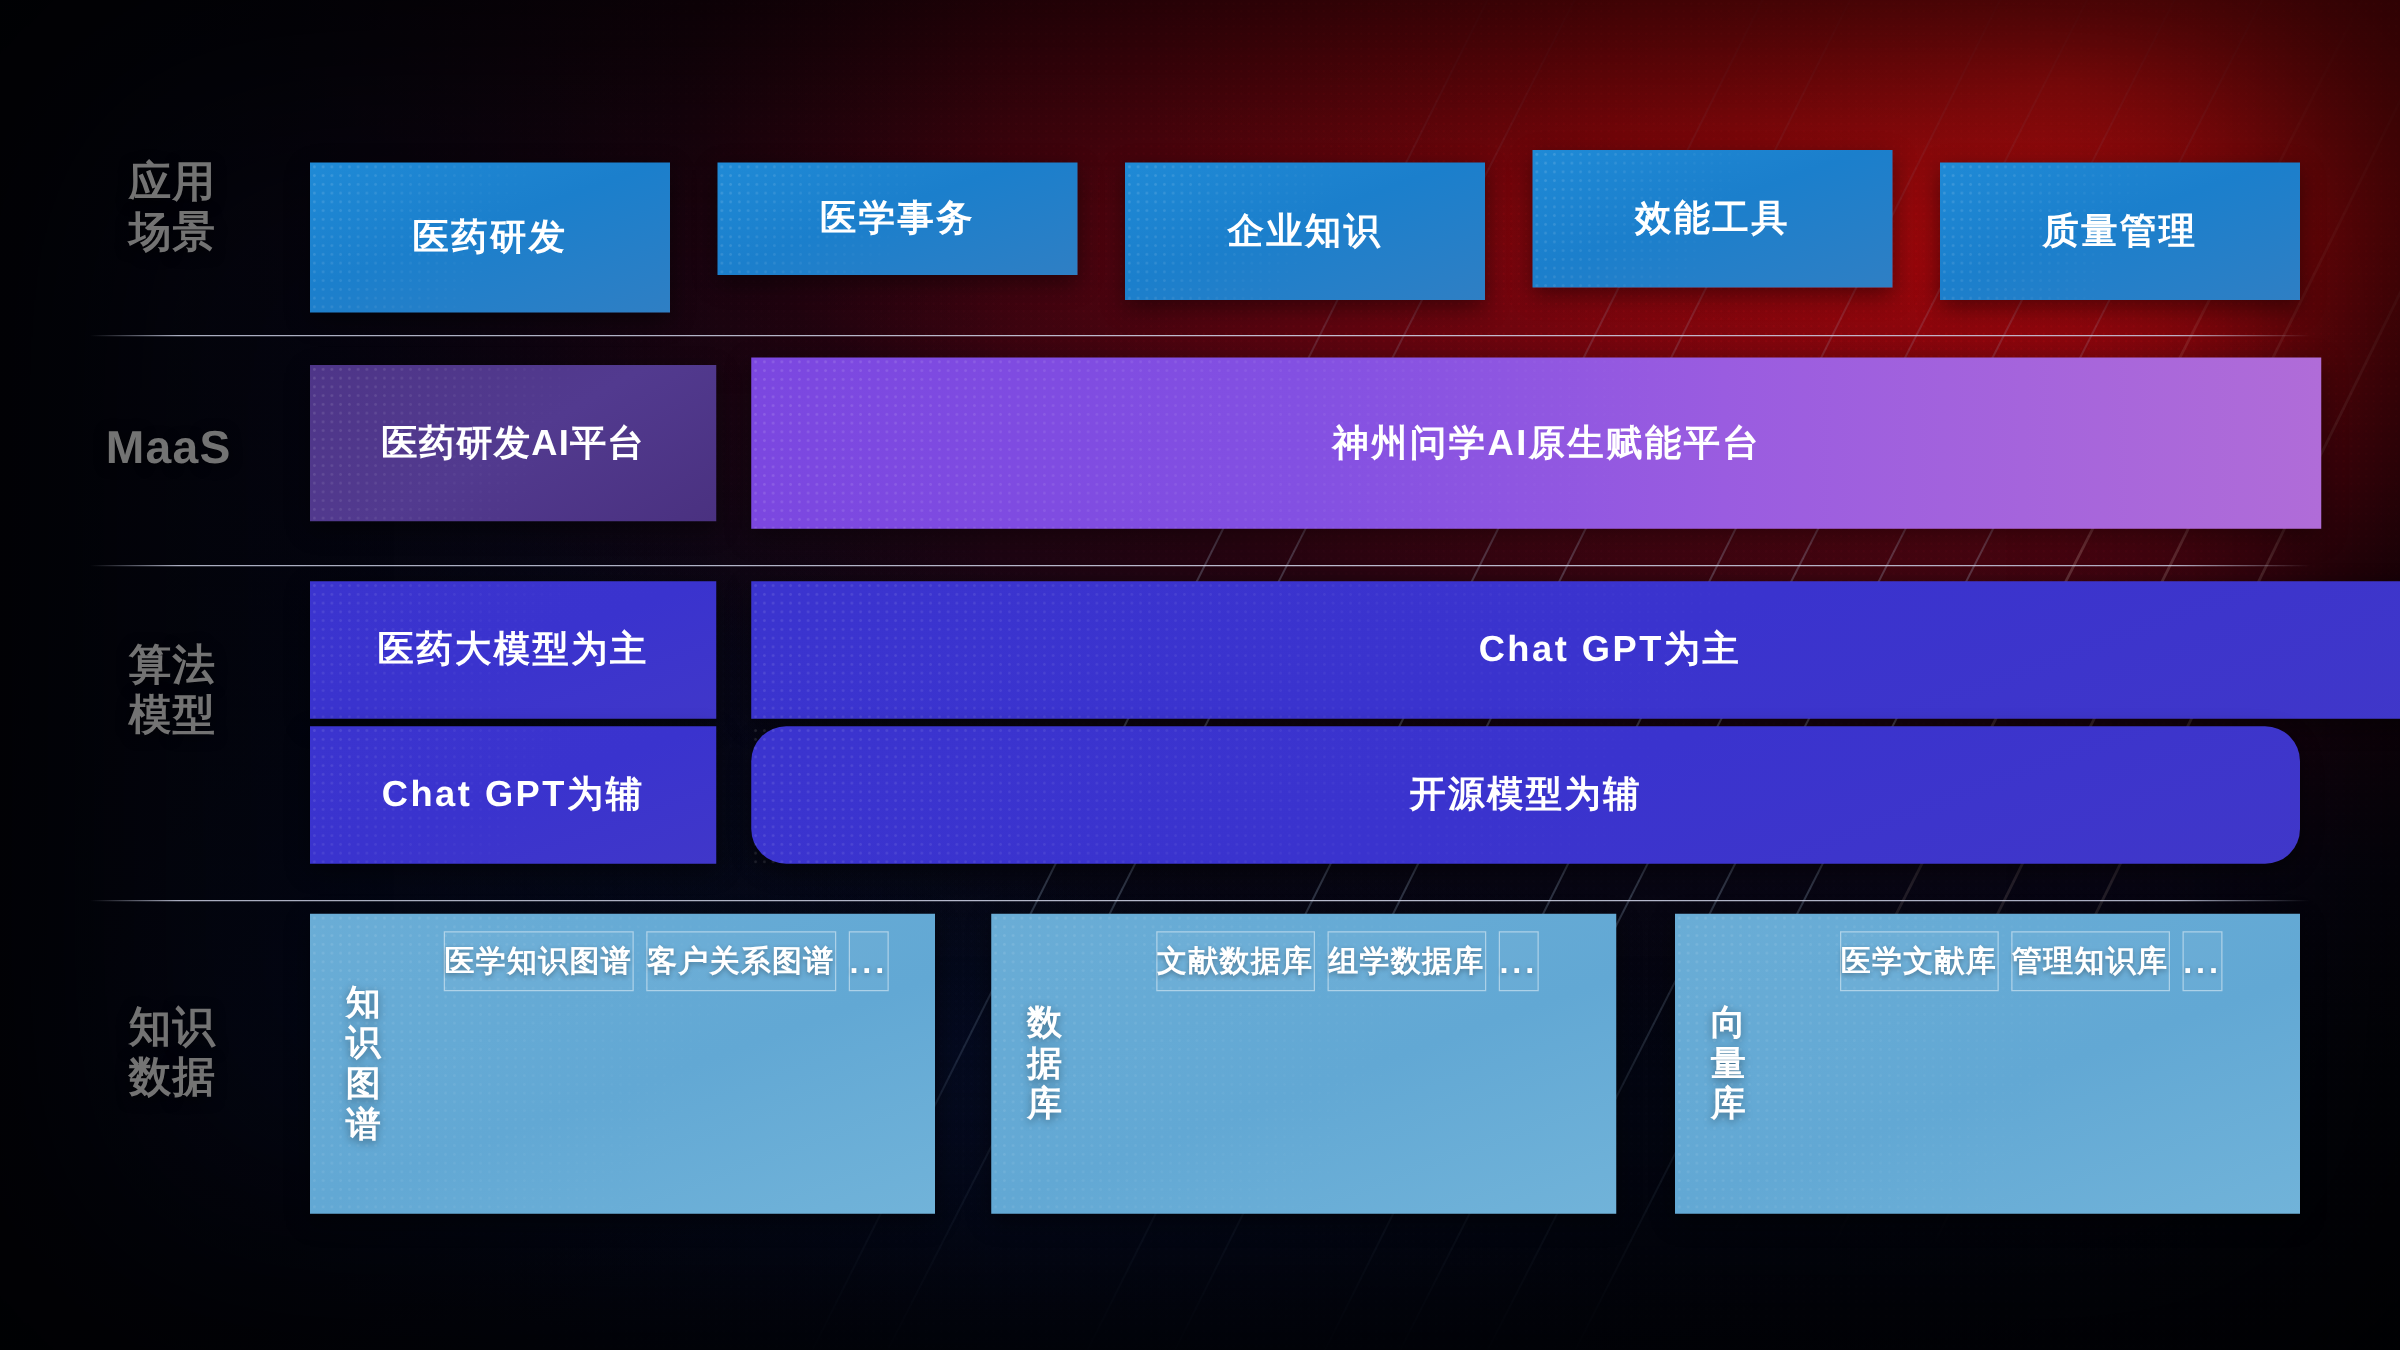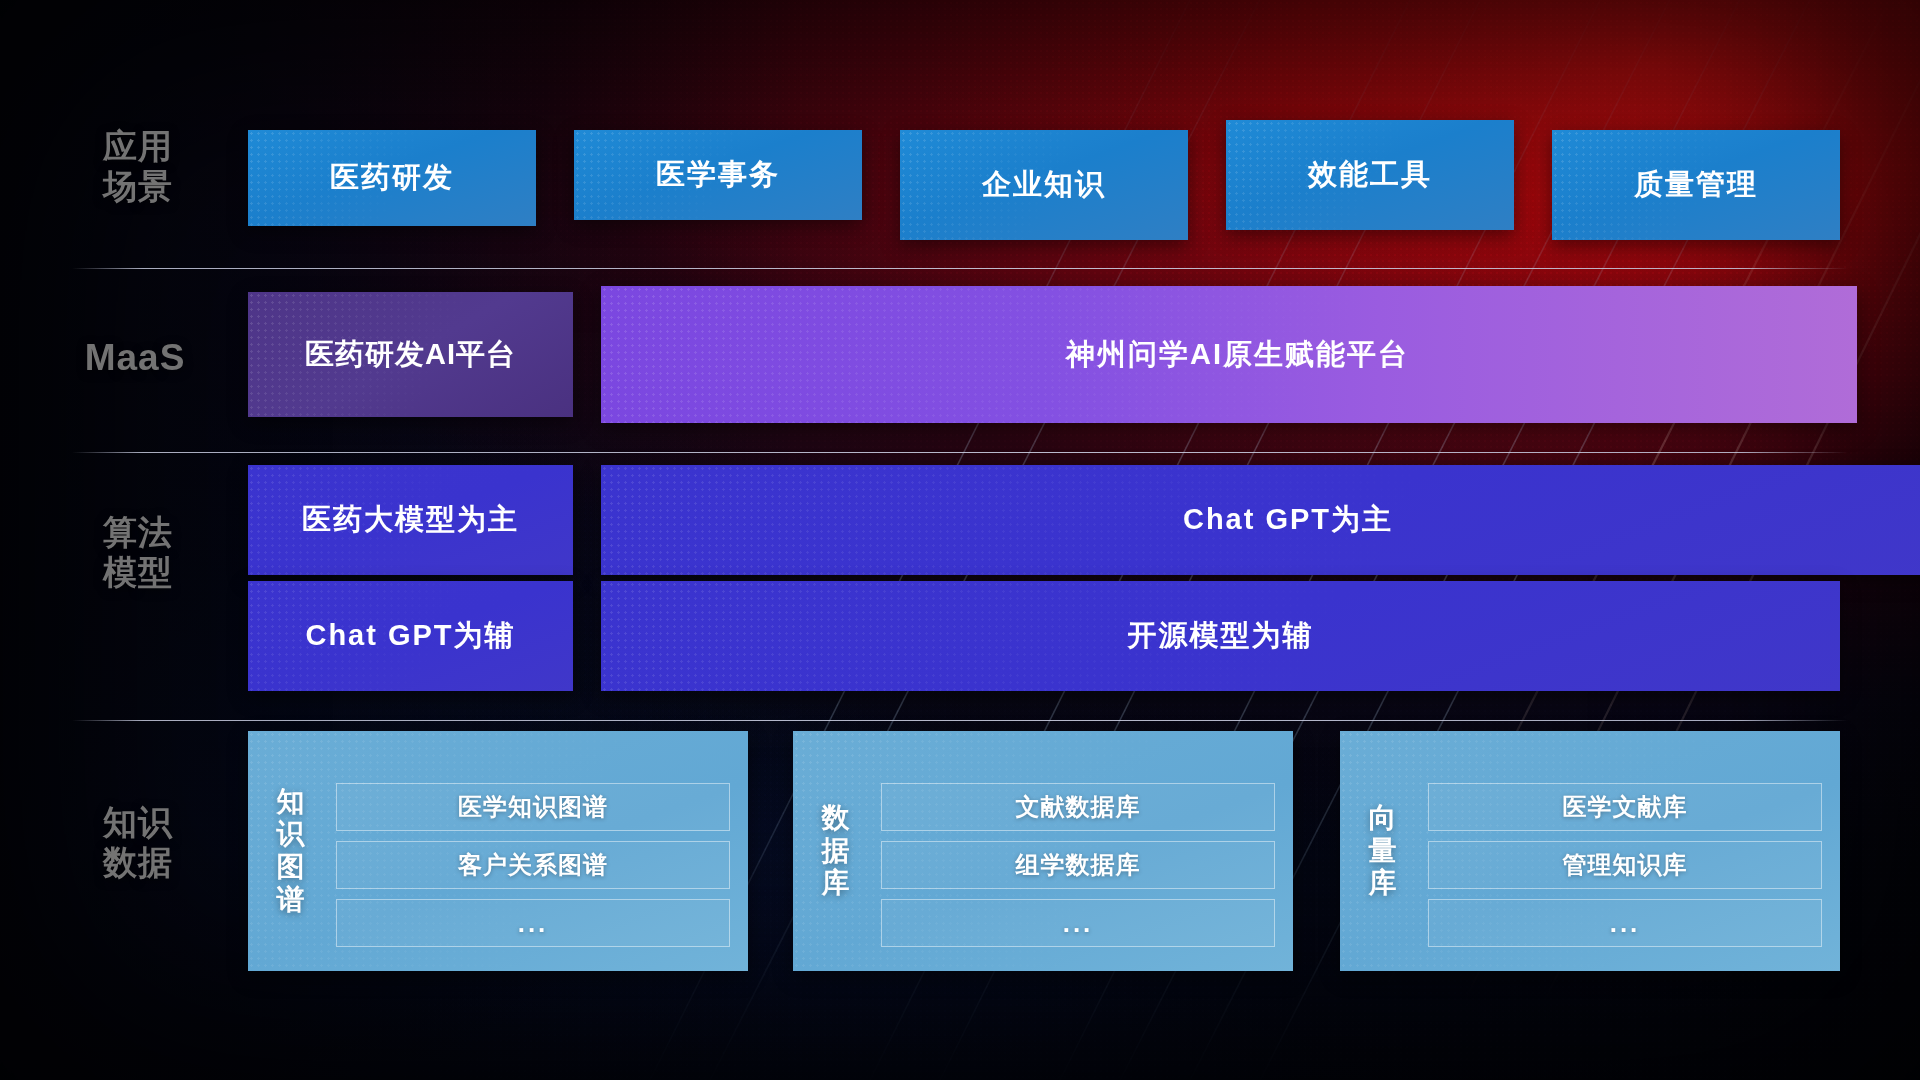--- a/index.html
+++ b/index.html
@@ -118,22 +118,22 @@
             mask-image:linear-gradient(115deg, rgba(0,0,0,.85) 0%, rgba(0,0,0,0) 65%);
     pointer-events:none;
   }
   .kglabel{
     position:relative;z-index:2;
     width:86px;flex:0 0 86px;
     display:flex;flex-direction:column;align-items:center;justify-content:center;
     color:#fff;font-size:28px;font-weight:bold;line-height:1.17;letter-spacing:1px;
     text-shadow:0 2px 7px rgba(0,0,0,.35);
   }
-  .kgitems{position:relative;z-index:2;flex:1;display:flex;flex-direction:column;
-    justify-content:center;gap:10px;padding:14px 18px 14px 2px;margin-top:28px;}
+  .kgitems{position:relative;z-index:2;flex:1;display:flex;flex-direction:row;
+    justify-content:center;gap:10px;padding:14px 18px 14px 2px;}
   .kgitem{
     height:46px;display:flex;align-items:center;justify-content:center;
     border:1px solid rgba(255,255,255,.45);
     color:#fff;font-size:24px;font-weight:bold;letter-spacing:1px;
     background:rgba(255,255,255,.045);
     text-shadow:0 1px 4px rgba(0,0,0,.3);
   }
   .kgitem.ellipsis{font-size:26px;letter-spacing:3px;}
 </style>
 </head>
@@ -181,21 +181,21 @@
   <div class="bg-left"></div>
   <div class="vignette"></div>
 
   <div class="content">
 
     <div class="rowlabel" style="left:78px;top:126px;width:120px;font-size:34px;">
       <div>应用</div>
       <div>场景</div>
     </div>
 
-    <div class="appbox" style="left:248px;top:130px;width:288px;height:96px;">
+    <div class="appbox" style="left:248px;top:130px;width:288px;height:120px;">
       <span class="sheen"></span>
       <span>医药研发</span>
     </div>
     <div class="appbox" style="left:574px;top:130px;width:288px;height:90px;">
       <span class="sheen"></span>
       <span>医学事务</span>
     </div>
     <div class="appbox" style="left:900px;top:130px;width:288px;height:110px;">
       <span class="sheen"></span>
       <span>企业知识</span>
@@ -236,21 +236,21 @@
       <span>医药大模型为主</span>
     </div>
     <div class="algobox" style="left:601px;top:465px;width:1374px;height:110px;">
       <span class="sheen"></span>
       <span>Chat GPT为主</span>
     </div>
     <div class="algobox" style="left:248px;top:581px;width:325px;height:110px;">
       <span class="sheen"></span>
       <span>Chat GPT为辅</span>
     </div>
-    <div class="algobox" style="left:601px;top:581px;width:1239px;height:110px;">
+    <div class="algobox" style="left:601px;top:581px;width:1239px;height:110px;border-radius:28px;">
       <span class="sheen"></span>
       <span>开源模型为辅</span>
     </div>
 
     <div class="divider" style="left:72px;top:720px;width:1776px;"></div>
 
     <div class="rowlabel" style="left:78px;top:802px;width:120px;font-size:34px;">
       <div>知识</div>
       <div>数据</div>
     </div>

